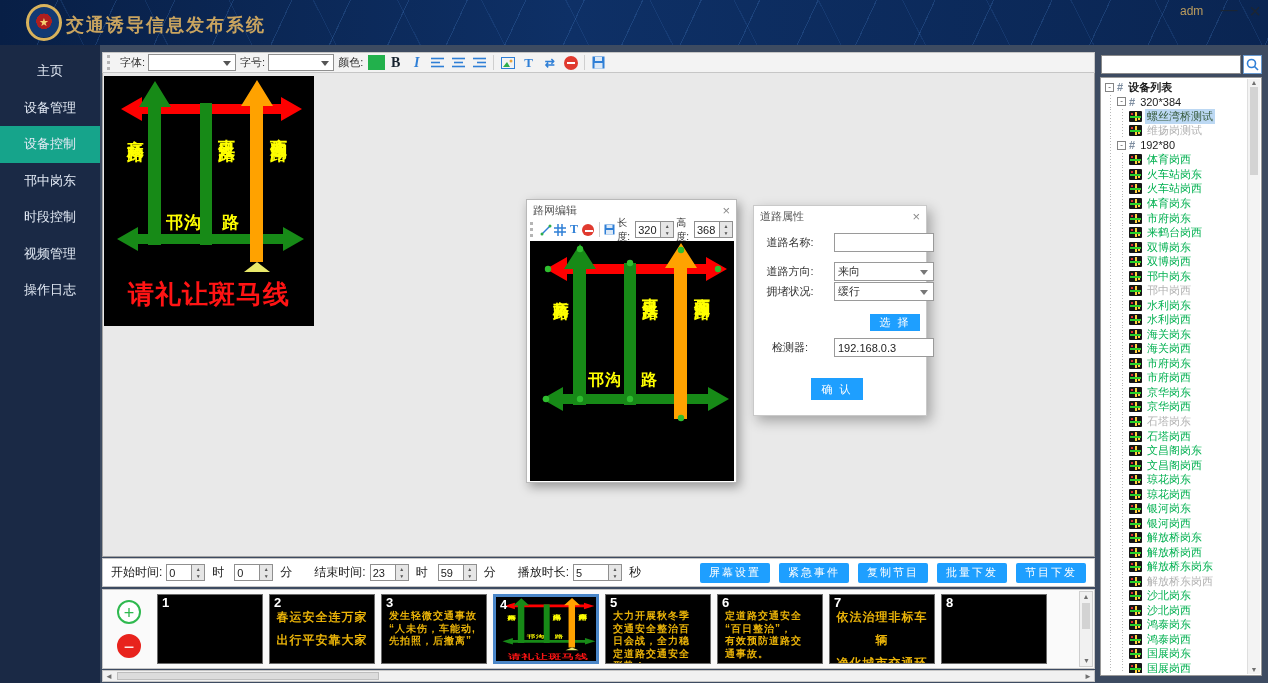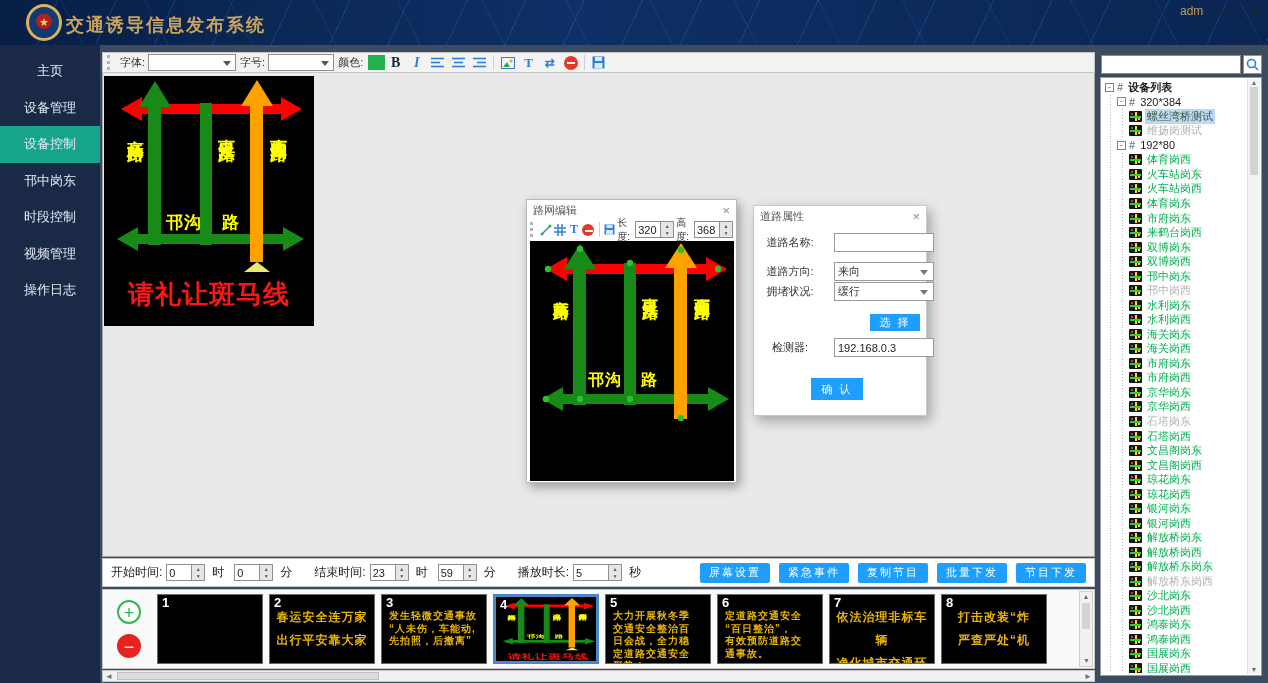--- a/index.html
+++ b/index.html
@@ -445,24 +445,20 @@
         </div>
         <div class="tile">
           <span class="tile-num">7</span>
           <div class="tile-text green lines2">
             <div>依法治理非标车辆</div>
             <div>净化城市交通环境</div>
           </div>
         </div>
         <div class="tile">
           <span class="tile-num">8</span>
-          <div class="tile-text green lines2">
-            <div>打击改装“炸</div>
-            <div>严查严处“机</div>
-          </div>
         </div>
       </div>
   </div>
   <div class="pl-vscroll"><span>▲</span><div class="pl-vthumb"></div><span style="position:absolute;bottom:1px;left:3px">▼</span></div>
 
   <div class="hscroll">
     <span class="hs-arrow">◄</span>
     <span class="hs-thumb"></span>
     <span class="hs-arrow" style="margin-left:auto">►</span>
   </div>

